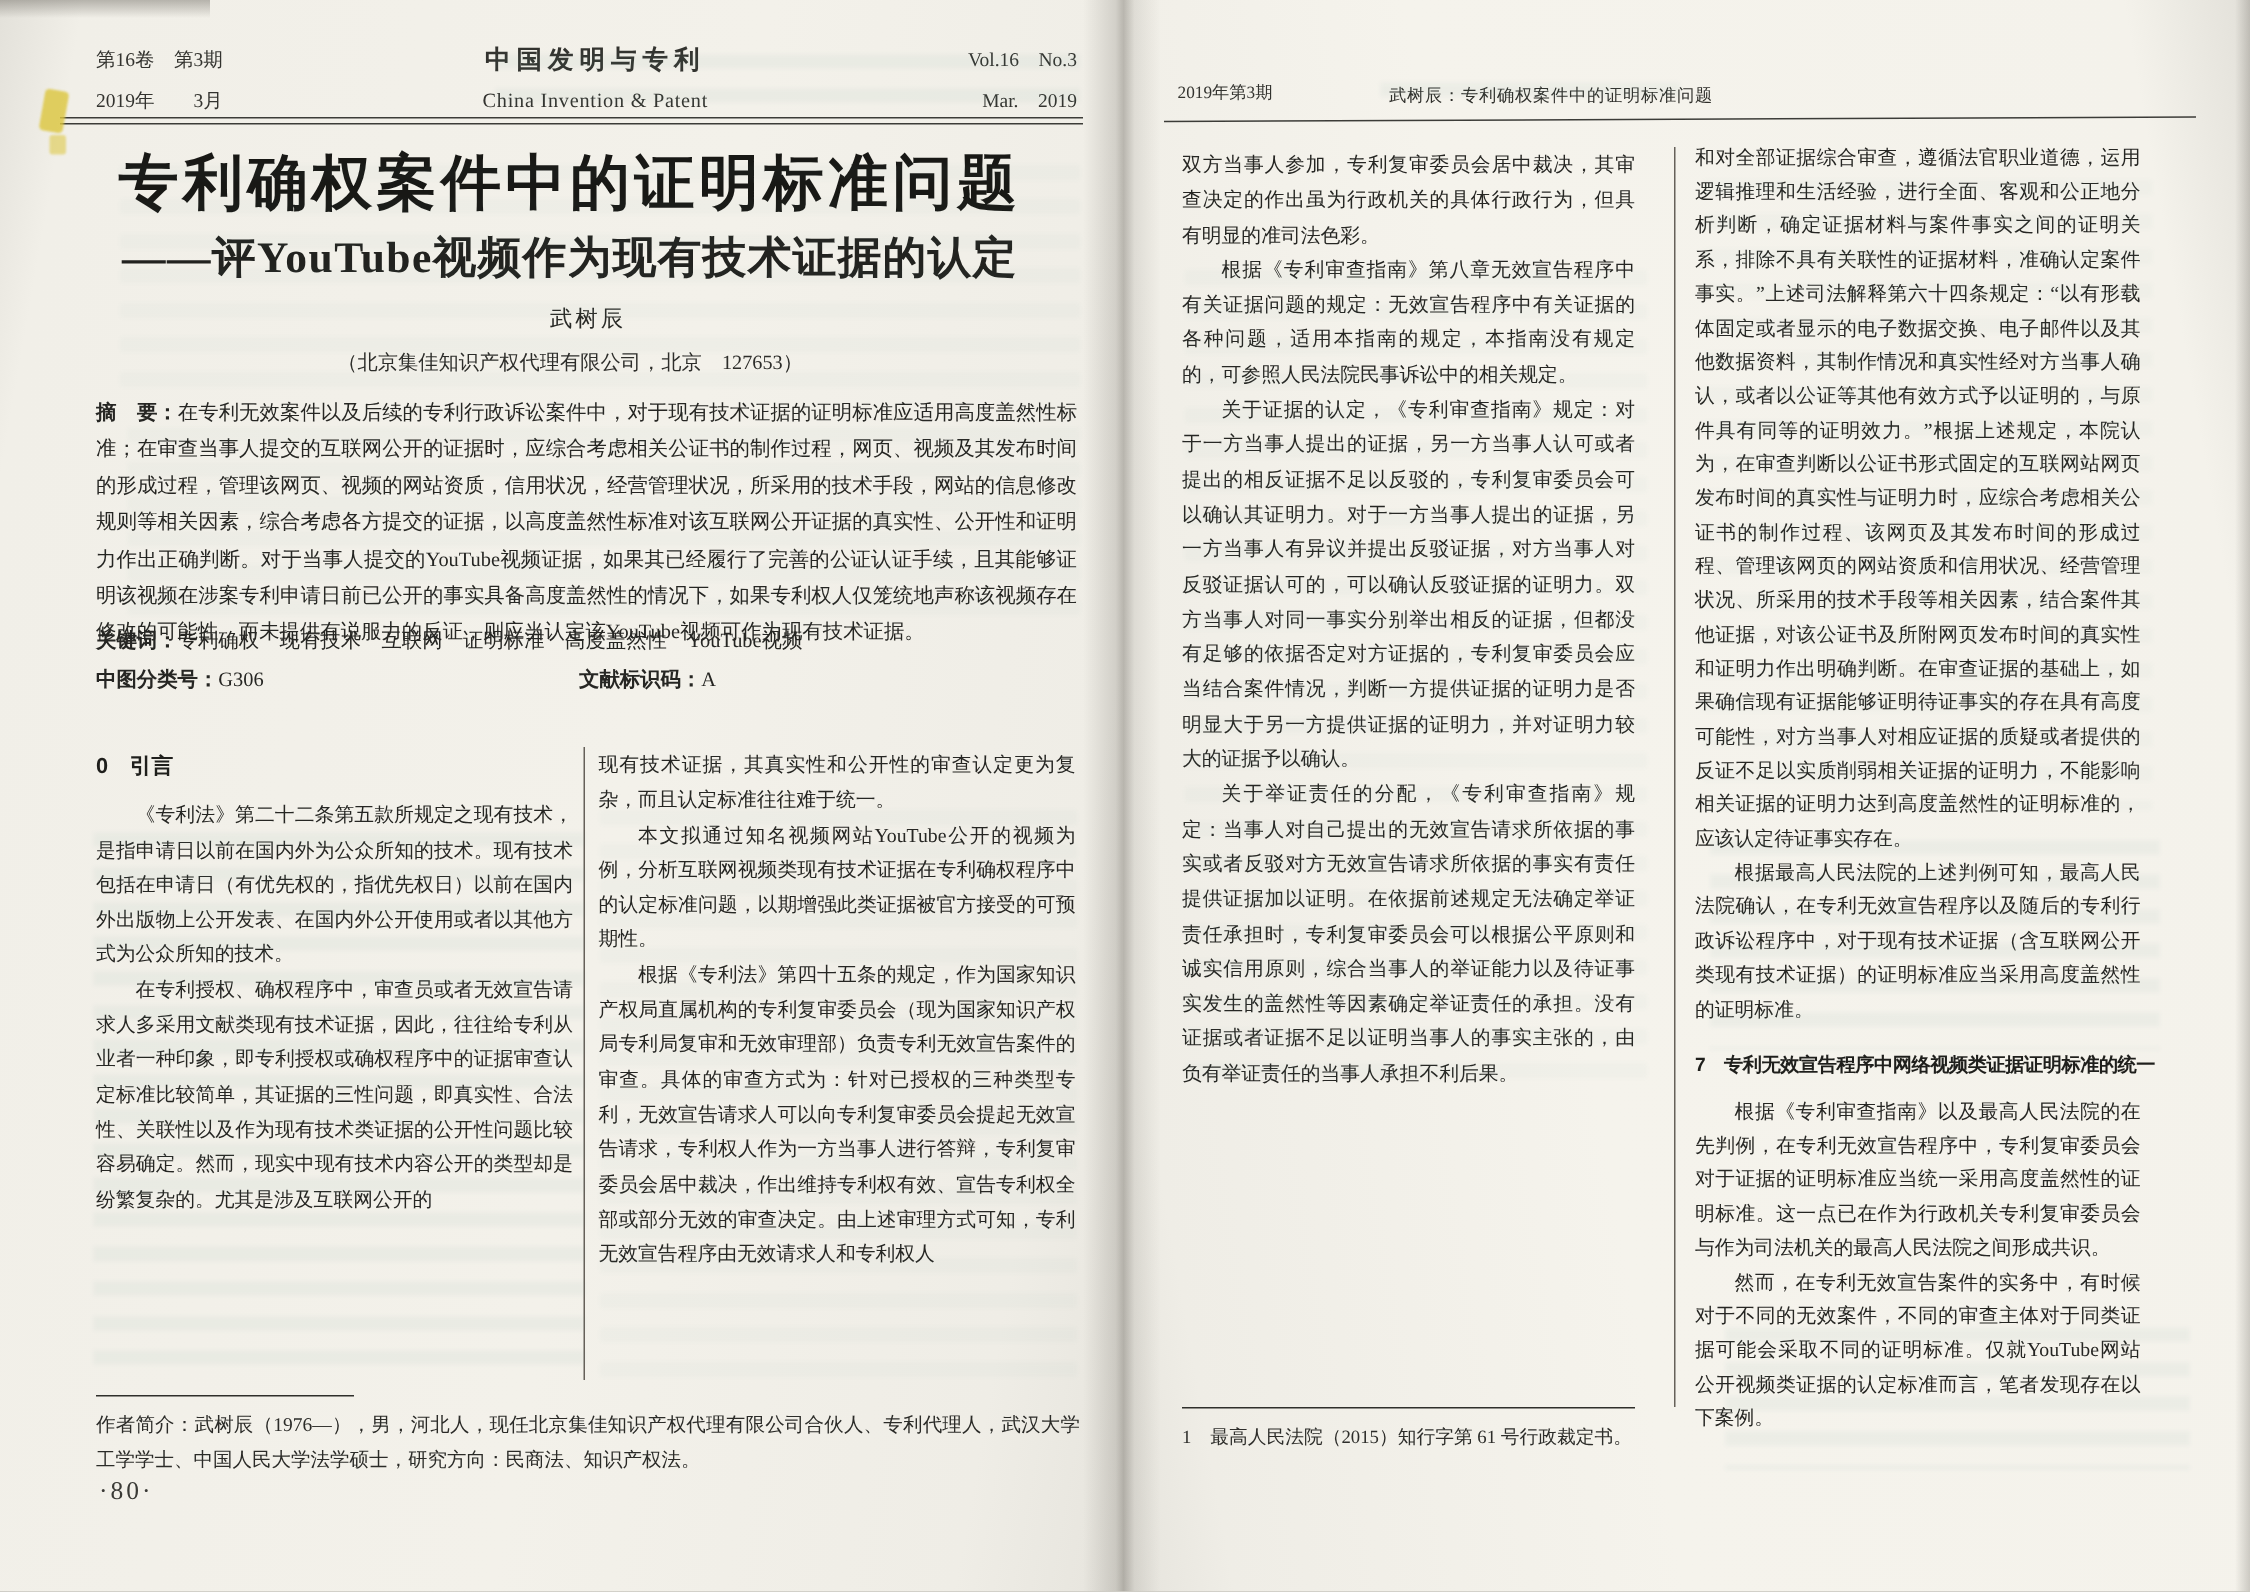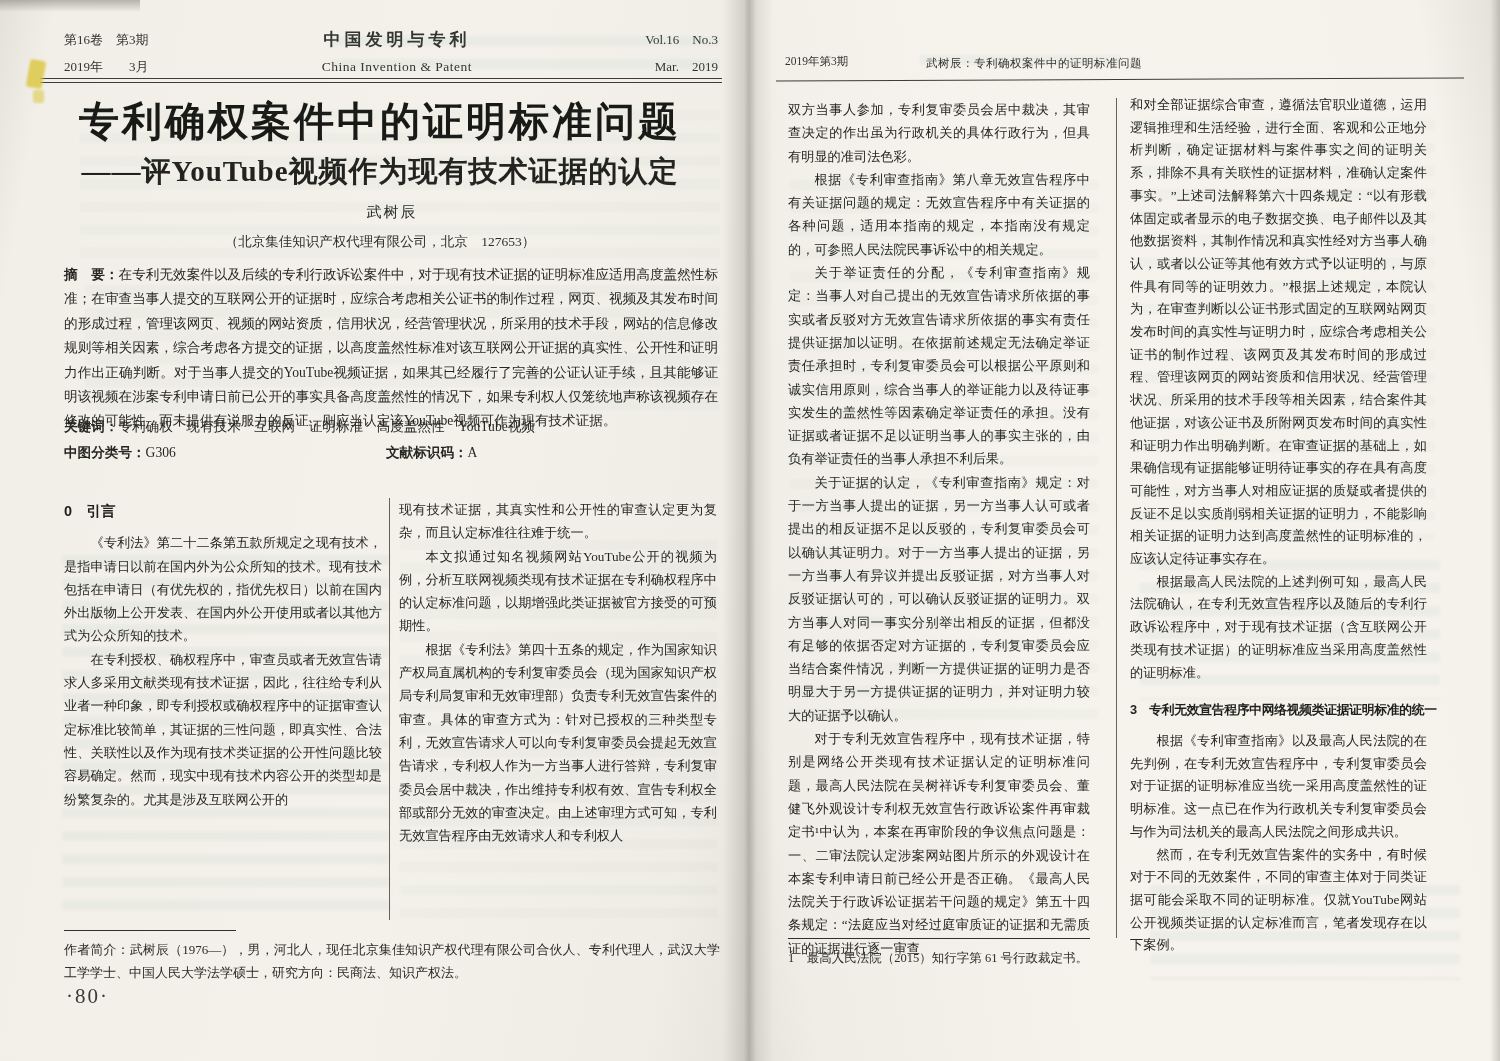--- a/index.html
+++ b/index.html
@@ -58,21 +58,21 @@
 
   
   #lp-col1{left:64px;top:498px;width:318px;}
   #lp-col2{left:399px;top:498px;width:318px;}
   .col-divider{position:absolute;width:0;border-left:1px solid #4c473f;opacity:0.85;}
   #lp-divider{left:389px;top:498px;height:422px;}
   .fn-rule{position:absolute;border-top:1.5px solid #2f2f2b;}
   #lp-fn-rule{left:64px;top:930px;width:172px;}
   .author-bio{position:absolute;left:64px;top:938px;width:656px;font-size:13px;
               line-height:23px;text-align:justify;color:#2b2b28;}
-  .page-num{position:absolute;font-size:21px;letter-spacing:2px;color:#3a3a36;}
+  .page-num{position:absolute;font-size:17px;letter-spacing:2px;color:#3a3a36;}
   #lp-num{left:66px;top:984px;}
 
   
   .rp-issue{position:absolute;left:37px;top:54px;font-size:11.5px;color:#33332f;}
   .rp-running{position:absolute;left:178px;top:56px;font-size:11.5px;color:#2e2e2a;letter-spacing:0.5px;}
   .rp-rule{position:absolute;left:28px;top:79px;width:688px;border-top:1.6px solid #3c3c38;
            transform:rotate(-0.25deg);}
   #rp-col1{left:40px;top:98px;width:302px;}
   #rp-divider{left:368px;top:98px;height:840px;}
   #rp-col2{left:382px;top:94px;width:297px;line-height:22.7px;}
@@ -148,31 +148,30 @@
 
   <div class="page" id="page-right">
 
     <div class="rp-issue">2019年第3期</div>
     <div class="rp-running">武树辰：专利确权案件中的证明标准问题</div>
     <div class="rp-rule"></div>
 
     <div class="bodycol" id="rp-col1">
       <p class="cont">双方当事人参加，专利复审委员会居中裁决，其审查决定的作出虽为行政机关的具体行政行为，但具有明显的准司法色彩。</p>
       <p>根据《专利审查指南》第八章无效宣告程序中有关证据问题的规定：无效宣告程序中有关证据的各种问题，适用本指南的规定，本指南没有规定的，可参照人民法院民事诉讼中的相关规定。</p>
+      <p>关于证据的认定，《专利审查指南》规定：对于一方当事人提出的证据，另一方当事人认可或者提出的相反证据不足以反驳的，专利复审委员会可以确认其证明力。对于一方当事人提出的证据，另一方当事人有异议并提出反驳证据，对方当事人对反驳证据认可的，可以确认反驳证据的证明力。双方当事人对同一事实分别举出相反的证据，但都没有足够的依据否定对方证据的，专利复审委员会应当结合案件情况，判断一方提供证据的证明力是否明显大于另一方提供证据的证明力，并对证明力较大的证据予以确认。</p>
       <p>关于举证责任的分配，《专利审查指南》规定：当事人对自己提出的无效宣告请求所依据的事实或者反驳对方无效宣告请求所依据的事实有责任提供证据加以证明。在依据前述规定无法确定举证责任承担时，专利复审委员会可以根据公平原则和诚实信用原则，综合当事人的举证能力以及待证事实发生的盖然性等因素确定举证责任的承担。没有证据或者证据不足以证明当事人的事实主张的，由负有举证责任的当事人承担不利后果。</p>
-      <p>关于证据的认定，《专利审查指南》规定：对于一方当事人提出的证据，另一方当事人认可或者提出的相反证据不足以反驳的，专利复审委员会可以确认其证明力。对于一方当事人提出的证据，另一方当事人有异议并提出反驳证据，对方当事人对反驳证据认可的，可以确认反驳证据的证明力。双方当事人对同一事实分别举出相反的证据，但都没有足够的依据否定对方证据的，专利复审委员会应当结合案件情况，判断一方提供证据的证明力是否明显大于另一方提供证据的证明力，并对证明力较大的证据予以确认。</p>
-      <p>对于专利无效宣告程序中，现有技术证据，特别是网络公开类现有技术证据认定的证明标准问题，最高人民法院在吴树祥诉专利复审委员会、董健飞外观设计专利权无效宣告行政诉讼案件再审裁定书¹中认为，本案在再审阶段的争议焦点问题是：一、二审法院认定涉案网站图片所示的外观设计在本案专利申请日前已经公开是否正确。《最高人民法院关于行政诉讼证据若干问题的规定》第五十四条规定：“法庭应当对经过庭审质证的证据和无需质证的证据进行逐一审查</p>
     </div>
 
     <div class="col-divider" id="rp-divider"></div>
 
     <div class="bodycol" id="rp-col2">
       <p class="cont">和对全部证据综合审查，遵循法官职业道德，运用逻辑推理和生活经验，进行全面、客观和公正地分析判断，确定证据材料与案件事实之间的证明关系，排除不具有关联性的证据材料，准确认定案件事实。”上述司法解释第六十四条规定：“以有形载体固定或者显示的电子数据交换、电子邮件以及其他数据资料，其制作情况和真实性经对方当事人确认，或者以公证等其他有效方式予以证明的，与原件具有同等的证明效力。”根据上述规定，本院认为，在审查判断以公证书形式固定的互联网站网页发布时间的真实性与证明力时，应综合考虑相关公证书的制作过程、该网页及其发布时间的形成过程、管理该网页的网站资质和信用状况、经营管理状况、所采用的技术手段等相关因素，结合案件其他证据，对该公证书及所附网页发布时间的真实性和证明力作出明确判断。在审查证据的基础上，如果确信现有证据能够证明待证事实的存在具有高度可能性，对方当事人对相应证据的质疑或者提供的反证不足以实质削弱相关证据的证明力，不能影响相关证据的证明力达到高度盖然性的证明标准的，应该认定待证事实存在。</p>
       <p>根据最高人民法院的上述判例可知，最高人民法院确认，在专利无效宣告程序以及随后的专利行政诉讼程序中，对于现有技术证据（含互联网公开类现有技术证据）的证明标准应当采用高度盖然性的证明标准。</p>
-      <h3 class="sec tight">3　专利无效宣告程序中网络视频类证据证明标准的统一</h3>
+      <h3 class="sec tight">7　专利无效宣告程序中网络视频类证据证明标准的统一</h3>
       <p>根据《专利审查指南》以及最高人民法院的在先判例，在专利无效宣告程序中，专利复审委员会对于证据的证明标准应当统一采用高度盖然性的证明标准。这一点已在作为行政机关专利复审委员会与作为司法机关的最高人民法院之间形成共识。</p>
       <p>然而，在专利无效宣告案件的实务中，有时候对于不同的无效案件，不同的审查主体对于同类证据可能会采取不同的证明标准。仅就YouTube网站公开视频类证据的认定标准而言，笔者发现存在以下案例。</p>
     </div>
 
     <div class="fn-rule" id="rp-fn-rule"></div>
     <div class="footnote">1　最高人民法院（2015）知行字第 61 号行政裁定书。</div>
     <div class="page-num" id="rp-num"></div>
   </div>
 
   <div id="gutter"></div>

